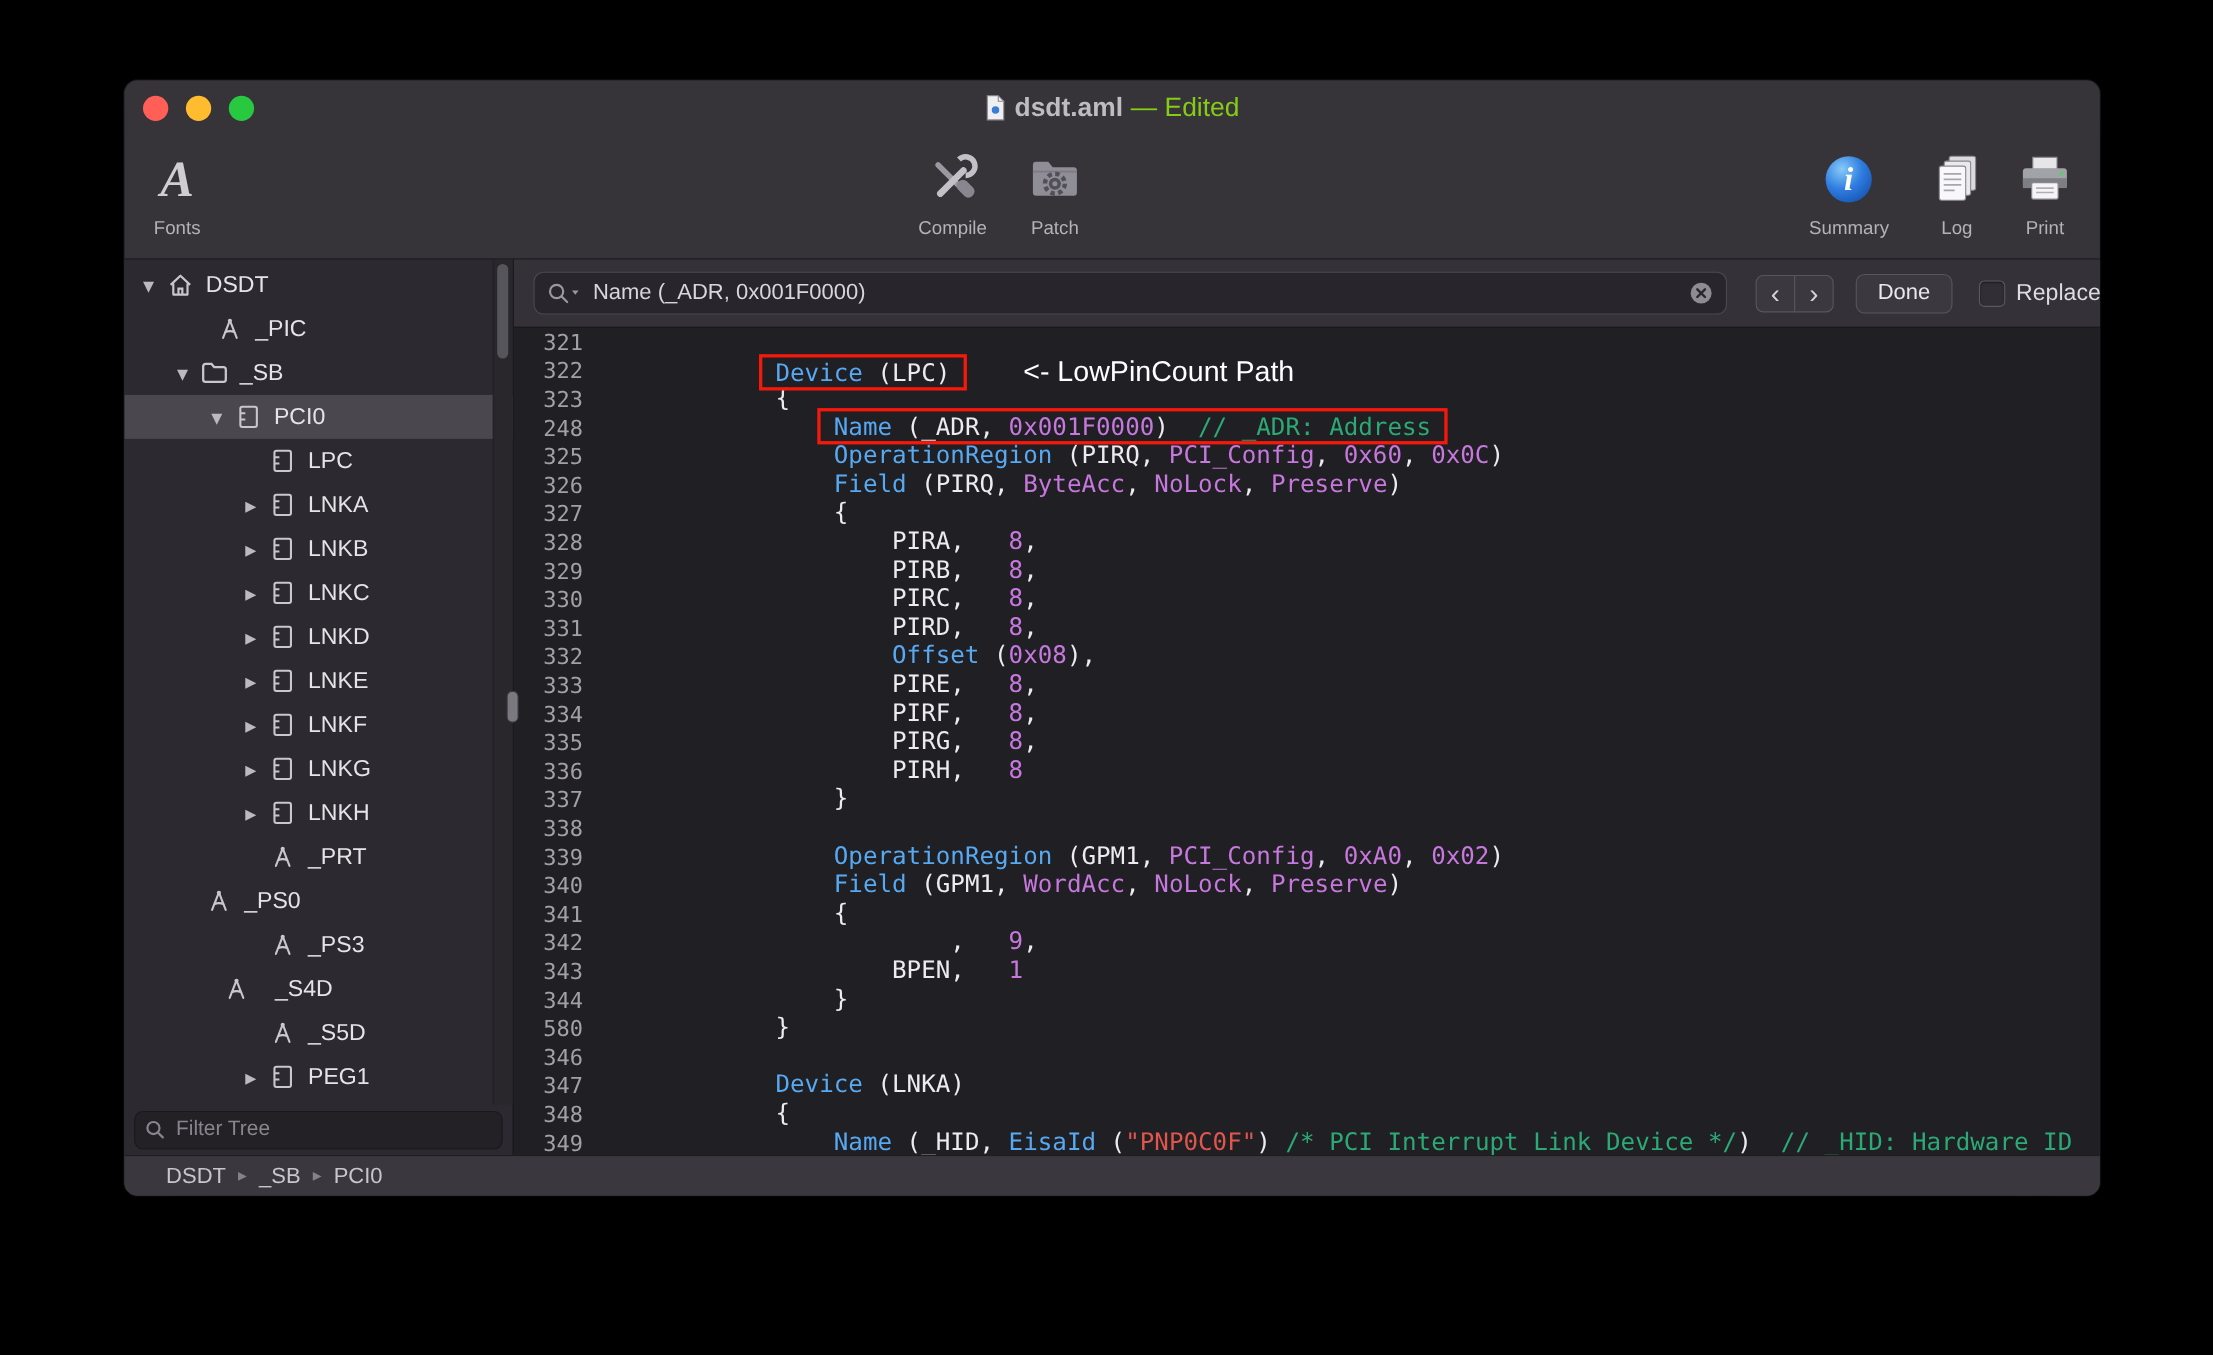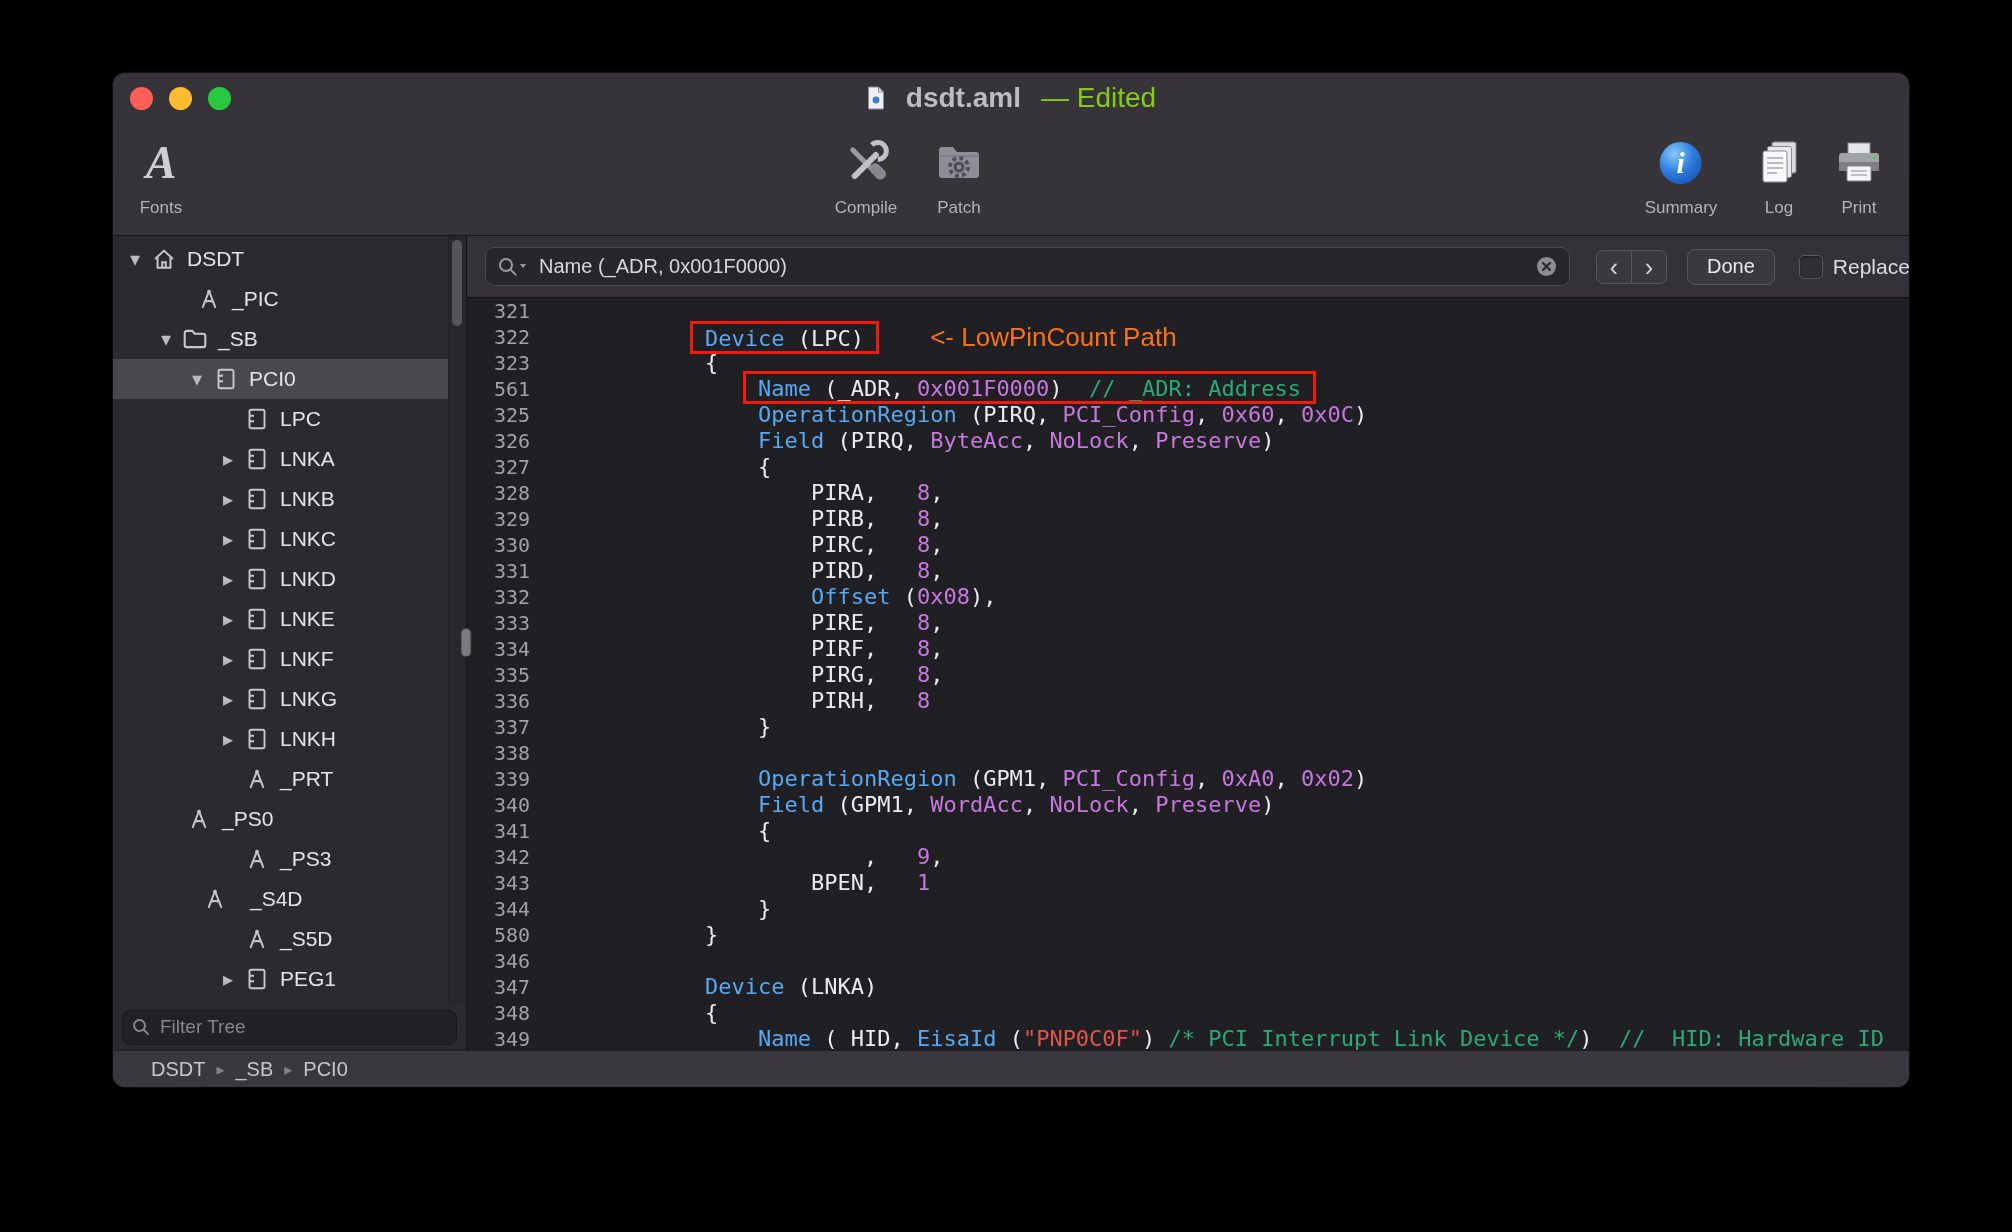--- a/index.html
+++ b/index.html
@@ -19,21 +19,21 @@
     display:flex;flex-direction:column;
     overflow:hidden;
   }
   
   .titlebar{height:50px;position:relative;display:flex;align-items:center;justify-content:center;flex:none;}
   .lights{position:absolute;left:17px;top:14px;display:flex;gap:16px;}
   .light{width:23px;height:23px;border-radius:50%;display:block;}
   .light.red{background:#FF5F57;}
   .light.yellow{background:#FEBC2E;}
   .light.green{background:#28C840;}
-  .title{display:flex;align-items:center;gap:20px;font-size:28px;}
+  .title{display:flex;align-items:center;gap:7px;font-size:24px;}
   .title-text{color:#BEBCC2;font-weight:bold;}
   .title-suffix{color:#84cc16;}
   
   .toolbar{height:112px;position:relative;flex:none;border-bottom:1px solid #141317;}
   .tb-item{position:absolute;top:8px;transform:translateX(-50%);display:flex;flex-direction:column;align-items:center;cursor:default;}
   .tb-icon{height:64px;display:flex;align-items:center;justify-content:center;}
   .tb-label{font-size:17px;color:#B4B2B8;margin-top:3px;white-space:nowrap;}
   .fonts-glyph{font-family:"Liberation Serif",serif;font-style:italic;font-weight:bold;font-size:46px;color:#CFCDD3;line-height:1;}
   
   .content{flex:1;display:flex;position:relative;min-height:0;}
@@ -67,21 +67,21 @@
   
   .codearea{flex:1;background:#201F24;overflow:hidden;font-family:"DejaVu Sans Mono","Liberation Mono",monospace;font-size:22px;line-height:26px;}
   .cl{display:flex;height:26px;white-space:pre;}
   .ln{flex:0 0 63px;text-align:right;color:#A2A0A6;font-size:20px;line-height:26px;}
   .codetext{padding-left:69px;white-space:pre;}
   .tok-p{color:#EDEBF0;}
   .tok-k{color:#57A9F2;}
   .tok-n{color:#C678DD;}
   .tok-c{color:#2BAA76;}
   .tok-s{color:#E0564D;}
-  .tok-a{color:#f97316;font-family:"Liberation Sans",sans-serif;font-size:26px;}
+  .tok-a{color:#ffffff;font-family:"Liberation Sans",sans-serif;font-size:26px;}
   .redbox{position:relative;}
   .redbox::after{content:"";position:absolute;left:-15px;right:-15px;top:-5px;bottom:-3px;border:3px solid #F5190C;pointer-events:none;}
   
   .breadcrumb{height:36px;flex:none;background:#3A383E;border-top:1px solid #1D1C20;display:flex;align-items:center;padding-left:38px;gap:11px;font-size:20px;color:#C8C6CC;}
   .crumb-sep{color:#85838A;font-size:16px;}
 </style>
 </head>
 <body>
 
 <div class="window">
@@ -420,21 +420,21 @@
         <div class="replace-group">
           <span class="checkbox"></span>
           <span class="replace-label">Replace</span>
         </div>
       </div>
       <div class="codearea">
         <div>
             <div class="cl"><span class="ln">321</span><span class="codetext"></span></div>
             <div class="cl"><span class="ln">322</span><span class="codetext"><span class="tok-p">        </span><span class="redbox"><span class="tok-k">Device</span><span class="tok-p"> (LPC)</span></span><span class="tok-p">     </span><span class="tok-a">&lt;- LowPinCount Path</span></span></div>
             <div class="cl"><span class="ln">323</span><span class="codetext"><span class="tok-p">        {</span></span></div>
-            <div class="cl"><span class="ln">561</span><span class="codetext"><span class="tok-p">            </span><span class="redbox"><span class="tok-k">Name</span><span class="tok-p"> (_ADR, </span><span class="tok-n">0x001F0000</span><span class="tok-p">)  </span><span class="tok-c">// _ADR: Address</span></span></span></div>
+            <div class="cl"><span class="ln">248</span><span class="codetext"><span class="tok-p">            </span><span class="redbox"><span class="tok-k">Name</span><span class="tok-p"> (_ADR, </span><span class="tok-n">0x001F0000</span><span class="tok-p">)  </span><span class="tok-c">// _ADR: Address</span></span></span></div>
             <div class="cl"><span class="ln">325</span><span class="codetext"><span class="tok-p">            </span><span class="tok-k">OperationRegion</span><span class="tok-p"> (PIRQ, </span><span class="tok-n">PCI_Config</span><span class="tok-p">, </span><span class="tok-n">0x60</span><span class="tok-p">, </span><span class="tok-n">0x0C</span><span class="tok-p">)</span></span></div>
             <div class="cl"><span class="ln">326</span><span class="codetext"><span class="tok-p">            </span><span class="tok-k">Field</span><span class="tok-p"> (PIRQ, </span><span class="tok-n">ByteAcc</span><span class="tok-p">, </span><span class="tok-n">NoLock</span><span class="tok-p">, </span><span class="tok-n">Preserve</span><span class="tok-p">)</span></span></div>
             <div class="cl"><span class="ln">327</span><span class="codetext"><span class="tok-p">            {</span></span></div>
             <div class="cl"><span class="ln">328</span><span class="codetext"><span class="tok-p">                PIRA,   </span><span class="tok-n">8</span><span class="tok-p">,</span></span></div>
             <div class="cl"><span class="ln">329</span><span class="codetext"><span class="tok-p">                PIRB,   </span><span class="tok-n">8</span><span class="tok-p">,</span></span></div>
             <div class="cl"><span class="ln">330</span><span class="codetext"><span class="tok-p">                PIRC,   </span><span class="tok-n">8</span><span class="tok-p">,</span></span></div>
             <div class="cl"><span class="ln">331</span><span class="codetext"><span class="tok-p">                PIRD,   </span><span class="tok-n">8</span><span class="tok-p">,</span></span></div>
             <div class="cl"><span class="ln">332</span><span class="codetext"><span class="tok-p">                </span><span class="tok-k">Offset</span><span class="tok-p"> (</span><span class="tok-n">0x08</span><span class="tok-p">),</span></span></div>
             <div class="cl"><span class="ln">333</span><span class="codetext"><span class="tok-p">                PIRE,   </span><span class="tok-n">8</span><span class="tok-p">,</span></span></div>
             <div class="cl"><span class="ln">334</span><span class="codetext"><span class="tok-p">                PIRF,   </span><span class="tok-n">8</span><span class="tok-p">,</span></span></div>

